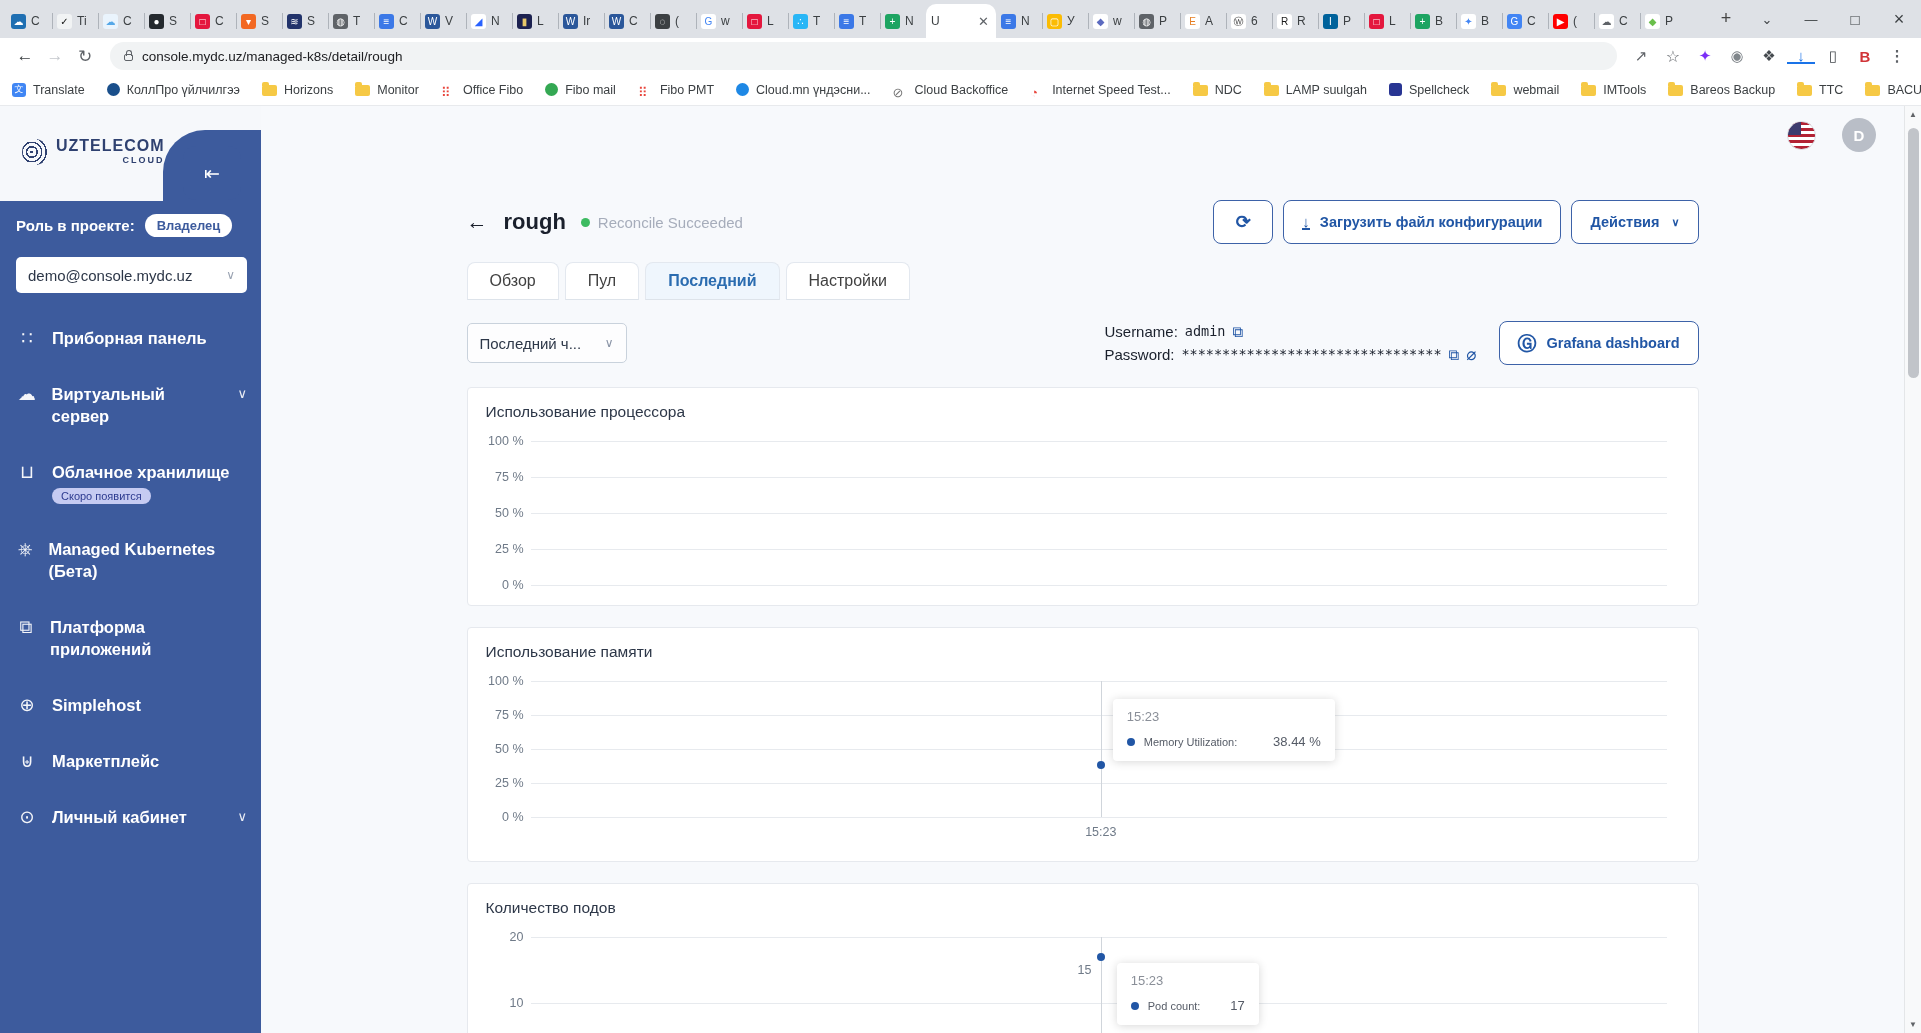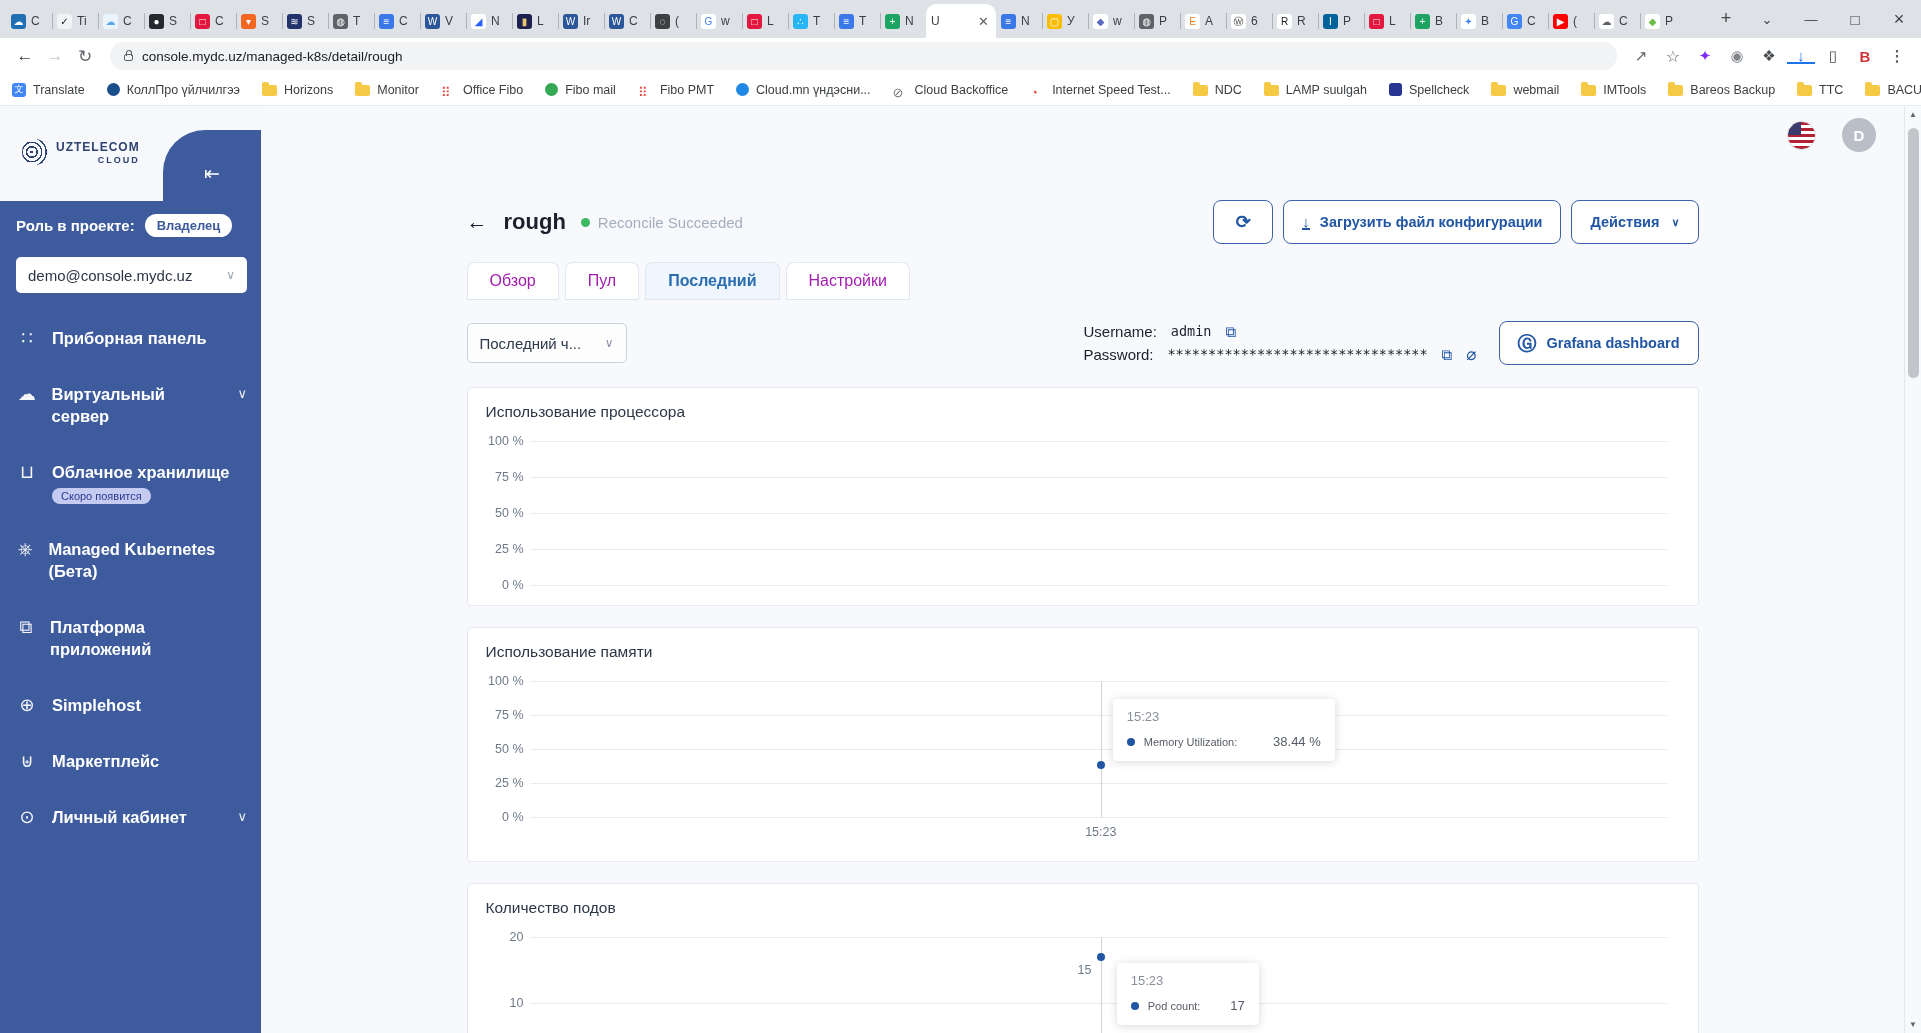--- a/index.html
+++ b/index.html
@@ -50,21 +50,21 @@
   .sb-up { top:4px; } .sb-down { bottom:4px; }
   .sb-thumb { position:absolute; left:3px; top:22px; width:11px; height:250px; background:#c1c4c9; border-radius:6px; cursor:pointer; }
 
   
   .sidebar { position:absolute; left:0; top:0; bottom:0; width:261px; background:#3d5b9d; overflow:hidden; }
   .sidebar-cap { position:absolute; top:0; left:0; right:0; height:95px; background:#f6f8fb; border-radius:0 0 42px 0; }
   .sidebar-cap::after { content:""; position:absolute; right:0; top:24px; width:98px; height:71px; background:#3d5b9d; border-top-left-radius:42px; }
   .logo { position:absolute; left:22px; top:32px; display:flex; align-items:center; gap:8px; }
   .logo-spiral { width:26px; height:26px; border-radius:50%; background:repeating-radial-gradient(circle at 38% 50%, #2f4170 0 1.5px, transparent 1.5px 4.5px); }
   .logo-text { line-height:1; }
-  .logo-brand { font-size:12px; font-weight:700; letter-spacing:1px; color:#2f4170;text-align:right; }
+  .logo-brand { font-size:16px; font-weight:700; letter-spacing:1px; color:#2f4170;text-align:right; }
   .logo-sub { display:block; text-align:right; font-size:9px; font-weight:700; letter-spacing:2px; color:#2f4170; margin-top:2px; }
   .collapse-btn { position:absolute; top:40px; right:20px; width:58px; height:54px; background:#3d5b9d; border-radius:13px; color:#fff; font-size:19px; display:flex; align-items:center; justify-content:center; cursor:pointer; z-index:3; }
   .sidebar-inner { position:absolute; top:108px; left:16px; right:14px; color:#fff; }
   .role-row { display:flex; align-items:center; gap:10px; margin-bottom:20px; }
   .role-label { font-size:15px; font-weight:600; }
   .role-badge { background:#fff; color:#3d5b9d; font-size:13px; font-weight:600; border-radius:14px; padding:4px 12px; }
   .proj-select { background:#fff; border-radius:5px; height:36px; display:flex; align-items:center; justify-content:space-between; padding:0 12px; margin-bottom:34px; cursor:pointer; }
   .proj-select-val { color:#2d3748; font-size:15px; }
   .proj-select-chev { color:#9aa3b2; font-size:12px; }
   .side-list { list-style:none; }
@@ -88,29 +88,29 @@
   .page-title { font-size:22px; font-weight:700; color:#1a202c; }
   .status-dot { width:9px; height:9px; border-radius:50%; margin-left:15px; }
   .status-text { font-size:15px; color:#a6adbb; margin-left:8px; }
   .header-actions { margin-left:auto; display:flex; gap:10px; }
   .btn { height:44px; border:1px solid #3d62a8; border-radius:8px; background:#fff; color:#2156a5; font-weight:600; font-size:14.5px; display:flex; align-items:center; gap:10px; padding:0 18px; cursor:pointer; font-family:inherit; }
   .btn-icononly { width:60px; justify-content:center; padding:0; font-size:18px; }
   .dl-ic { font-size:15px; border-bottom:2px solid #2156a5; line-height:13px; }
   .chev { font-size:11px; margin-left:2px; }
 
   .page-tabs { display:flex; gap:6px; margin-top:18px; }
-  .page-tab { border:1px solid #e3e8ef; border-bottom-color:#dde3ea; border-radius:8px 8px 0 0; background:#fff; color:#a21caf; font-size:16px; padding:9px 22px; cursor:pointer; }
+  .page-tab { border:1px solid #e3e8ef; border-bottom-color:#dde3ea; border-radius:8px 8px 0 0; background:#fff; color:#404040; font-size:16px; padding:9px 22px; cursor:pointer; }
   .page-tab.active { background:#eff6fd; color:#2b6cb0; font-weight:600; }
 
   .controls-row { display:flex; align-items:center; margin-top:20px; }
   .range-select { width:160px; height:40px; background:#fdfdfe; border:1px solid #c9d2dc; border-radius:5px; display:flex; align-items:center; justify-content:space-between; padding:0 12px; cursor:pointer; }
   .range-val { font-size:15px; color:#2d3748; white-space:nowrap; overflow:hidden; }
   .range-chev { color:#8a94a6; font-size:12px; }
   .creds { margin-left:auto; margin-right:22px; }
-  .cred-row { display:flex; align-items:center; gap:14px; line-height:23px; }
+  .cred-row { display:flex; align-items:center; gap:7px; line-height:23px; }
   .cred-label { font-size:15px; color:#1a202c; }
   .cred-val { font-family:"DejaVu Sans Mono", monospace; font-size:13.5px; color:#1a202c; }
   .mini-ic { color:#2156a5; font-size:15px; cursor:pointer; }
   .grafana-btn { height:44px; }
   .grafana-ic { font-size:19px; line-height:19px; }
 
   
   .chart-card { background:#fff; border:1px solid #e6e9ee; border-radius:4px; margin-top:21px; padding:15px 16px 20px 12px; position:relative; }
   .chart-title { font-size:15.5px; color:#2d3748; margin-bottom:20px; padding-left:6px; }
   .chart-plot { position:relative; }

